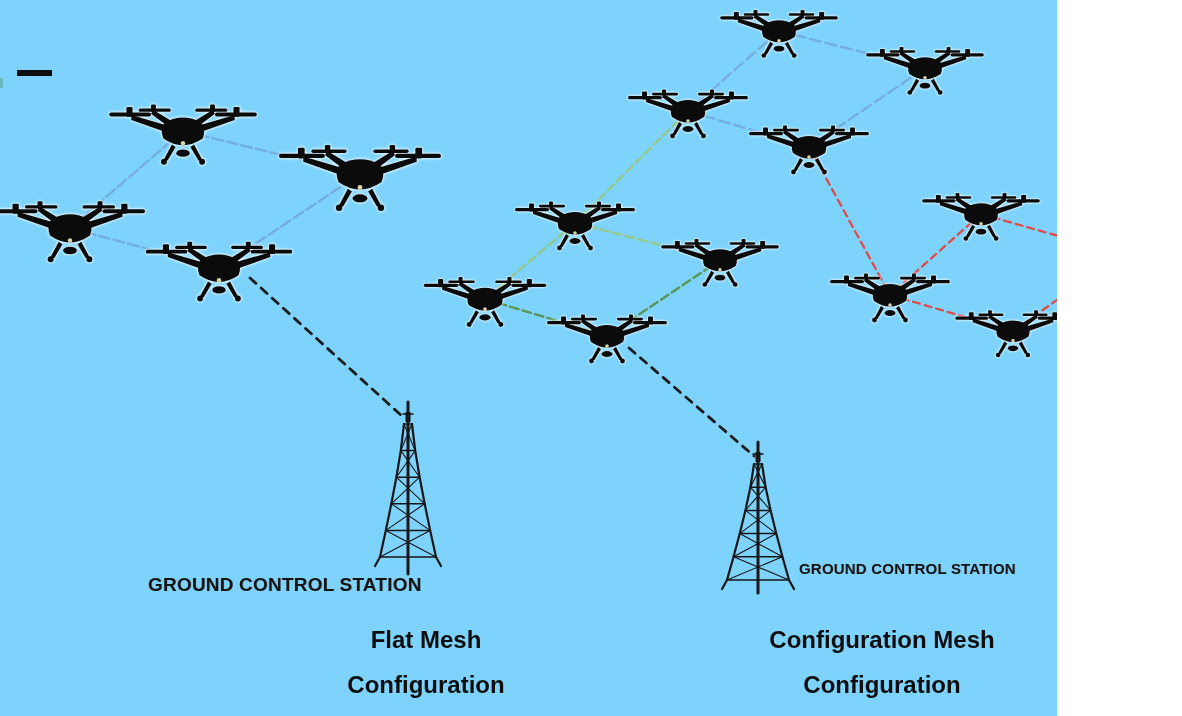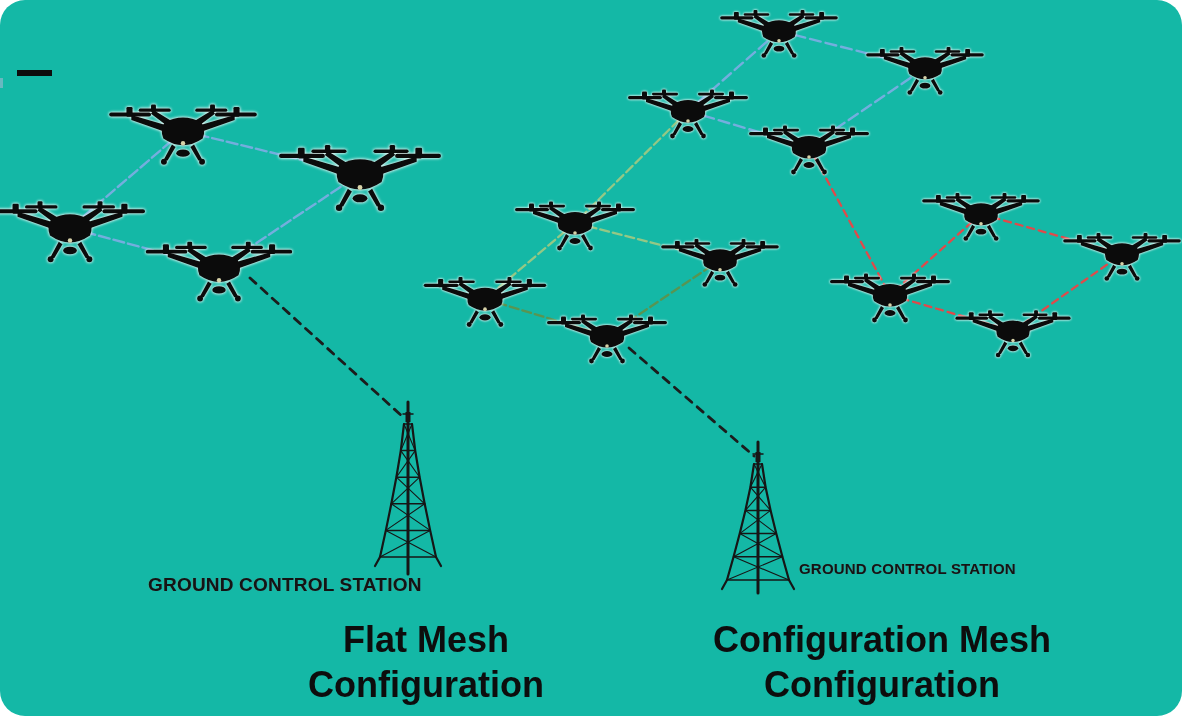--- a/index.html
+++ b/index.html
@@ -26,34 +26,34 @@
     color: #141414;
     letter-spacing: 0.2px;
     white-space: nowrap;
     text-shadow: 0.6px 0 0 rgba(70,100,190,0.25), -0.6px 0 0 rgba(200,130,50,0.25);
   }
   .gcs-left  { left: 148px; top: 574px; font-size: 19px; }
   .gcs-right { left: 799px; top: 560px; font-size: 15px; }
   .caption {
     position: absolute;
     transform: translateX(-50%);
-    font-size: 36px;
+    font-size: 24px;
     line-height: 45px;
     font-weight: bold;
     color: #0d0d0d;
     text-align: center;
     white-space: nowrap;
   }
   .cap-flat { left: 426px; top: 617px; }
   .cap-hier { left: 882px; top: 617px; }
 </style>
 </head>
 <body>
 
-<div id="stage" style="background: #14b8a6; width: 1182px; height: 716px; border-radius: 25px;">
+<div id="stage" style="background: #7dd3fc; width: 1057px; height: 716px;">
 
   <svg id="scene" width="1182" height="716" viewBox="0 0 1182 716" xmlns="http://www.w3.org/2000/svg">
     <defs>
       <g id="drone-shape">
 
         <rect x="0" y="11" width="34" height="3.2" rx="1.6"></rect>
         <rect x="86" y="11" width="34" height="3.2" rx="1.6"></rect>
 
         <rect x="24" y="7.8" width="26" height="2.6" rx="1.3"></rect>
         <rect x="70" y="7.8" width="26" height="2.6" rx="1.3"></rect>

